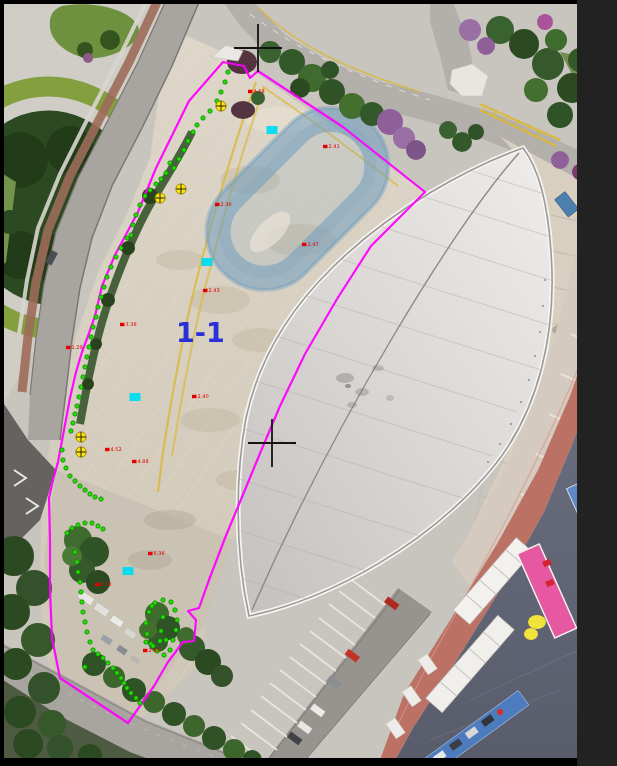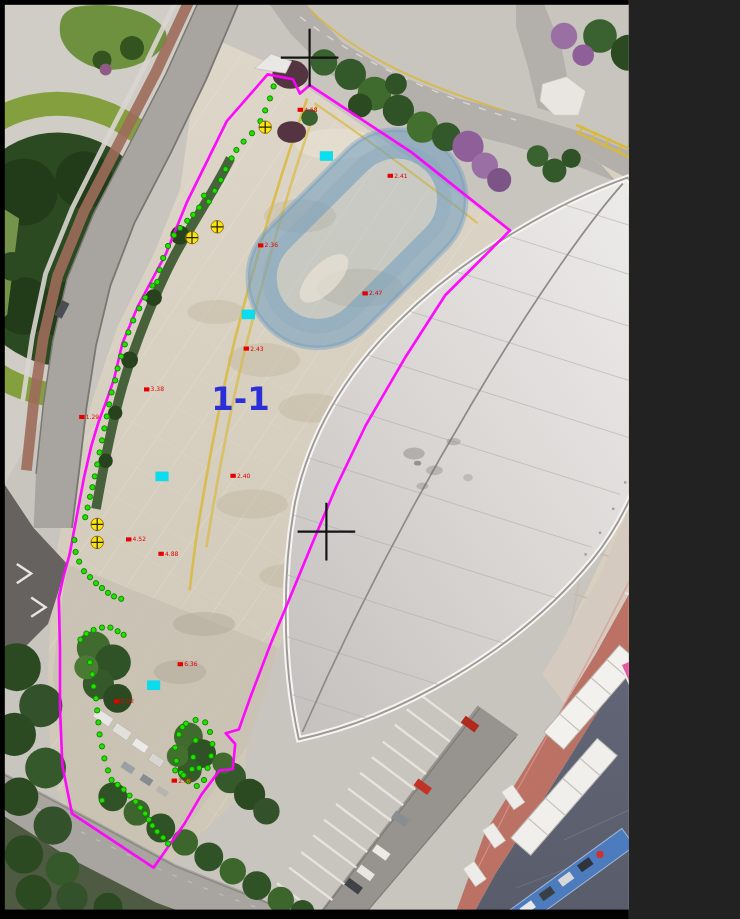--- a/index.html
+++ b/index.html
@@ -1,16 +1,16 @@
 <!DOCTYPE html>
 <html><head>
 <meta charset="utf-8">
 <style>
   html,body{margin:0;padding:0;background:#222;}
-  .stage{position:relative;width:524px;height:766px;background:#000;overflow:hidden;
+  .stage{position:relative;width:577px;height:766px;background:#000;overflow:hidden;
          font-family:"DejaVu Sans", sans-serif;}
   .stage svg{display:block}
   text{font-family:"DejaVu Sans", sans-serif;}
 </style>
 </head>
 <body>
 
 <div class="stage">
 <svg width="617" height="766" viewBox="0 0 617 766" xmlns="http://www.w3.org/2000/svg">
   <defs>

